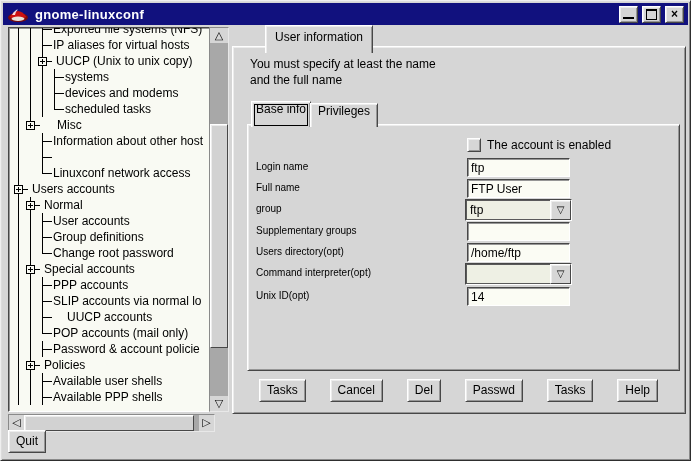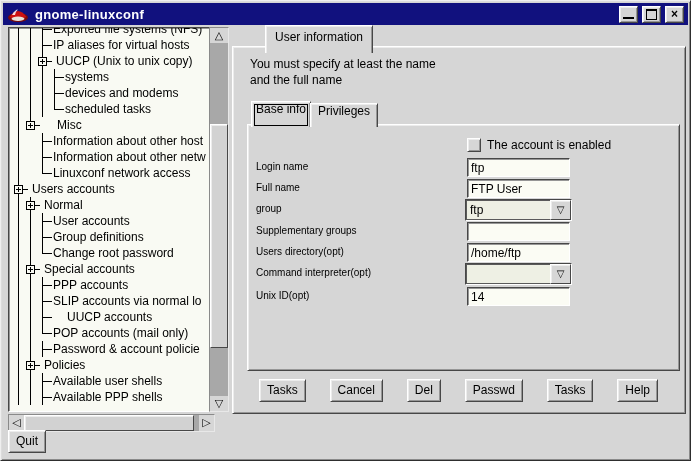--- a/index.html
+++ b/index.html
@@ -234,21 +234,20 @@
       <div class="trow">
         <div class="vline" style="left: 7px;"></div>
         <div class="vline" style="left: 31px;"></div>
         <div class="hline" style="left: 31px; width: 10px;"></div>
         <span class="lbl" style="left: 42px;">Information about other host</span>
       </div>
       <div class="trow">
         <div class="vline" style="left: 7px;"></div>
         <div class="vline" style="left: 31px;"></div>
         <div class="hline" style="left: 31px; width: 10px;"></div>
-        <span class="lbl" style="left: 42px;">Information about other netw</span>
       </div>
       <div class="trow">
         <div class="vline" style="left: 7px;"></div>
         <div class="vline half" style="left: 31px;"></div>
         <div class="hline" style="left: 31px; width: 10px;"></div>
         <span class="lbl" style="left: 42px;">Linuxconf network access</span>
       </div>
       <div class="trow">
         <div class="vline" style="left: 7px;"></div>
         <div class="hline" style="left: 7px; width: 10px;"></div>

